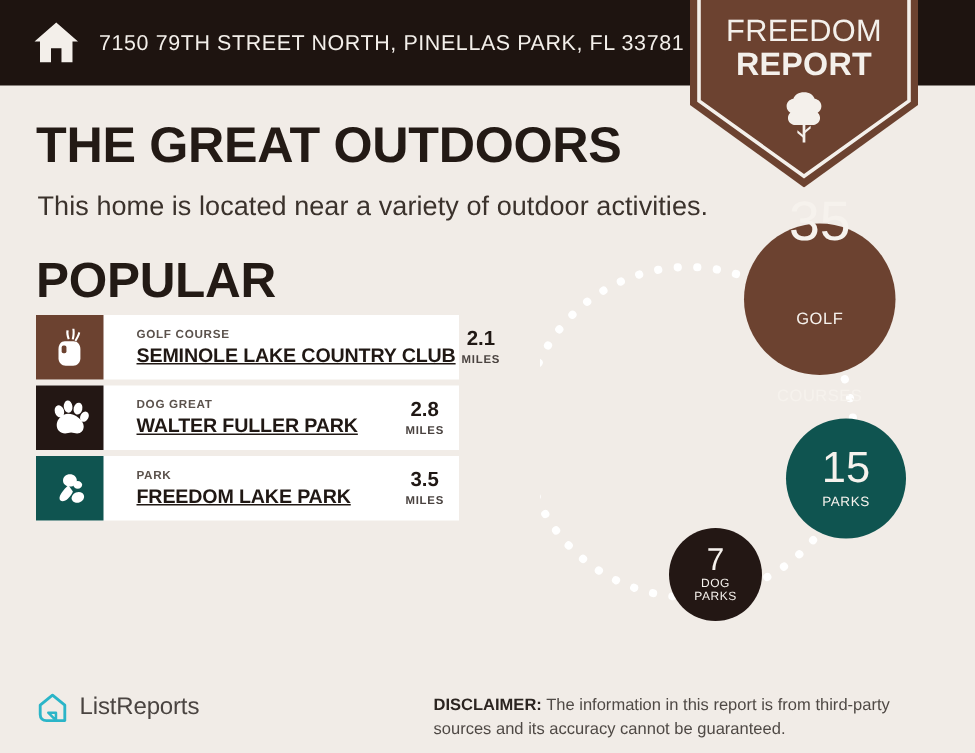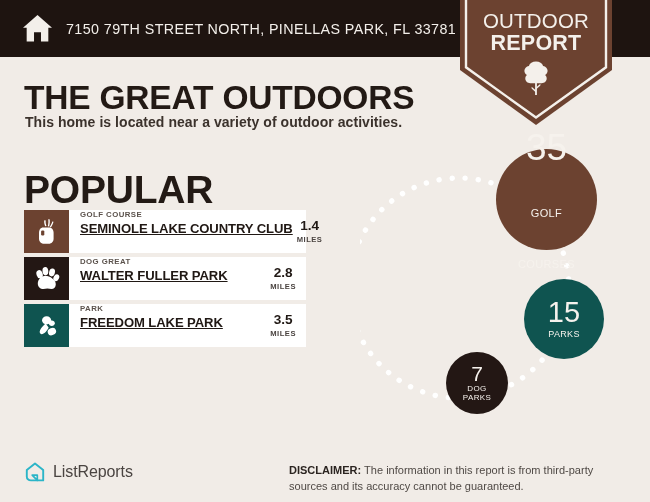--- a/index.html
+++ b/index.html
@@ -39,42 +39,42 @@
   .badge-t1{font-size:20.5px;font-weight:400;letter-spacing:.2px;display:block;}
   .badge-t2{font-size:21.5px;font-weight:700;letter-spacing:.2px;display:block;margin-top:1px;}
   .badge-tree{position:absolute;left:63px;top:60px;width:26px;height:36px;}
 
   
   .title{
     position:absolute;left:24px;top:79px;
     font-size:33.5px;font-weight:700;color:#231A15;letter-spacing:-0.2px;
   }
   .subtitle{
-    position:absolute;left:25px;top:114px;
-    font-size:14px;color:#3B322C;font-weight:700;letter-spacing:.05px;
+    position:absolute;left:25px;top:127px;
+    font-size:18px;color:#3B322C;font-weight:400;letter-spacing:.05px;
   }
   .popular{
     position:absolute;left:24px;top:168px;
-    font-size:39px;font-weight:700;color:#231A15;letter-spacing:-0.2px;
+    font-size:33px;font-weight:700;color:#231A15;letter-spacing:-0.2px;
   }
 
   
   .list{position:absolute;left:24px;top:210px;width:282px;}
   .row{
     display:flex;align-items:stretch;height:43px;margin-bottom:4px;
     background:#FFFFFF;
   }
   .tile{
     width:45px;height:43px;flex:0 0 45px;
     display:flex;align-items:center;justify-content:center;
   }
   .tile svg{display:block;}
   .row-mid{
-    flex:1 1 auto;display:flex;flex-direction:column;
-    padding-left:11px;
+    flex:1 1 auto;display:flex;flex-direction:column;justify-content:center;
+    padding-left:22px;
   }
   .row-cat{
     font-size:7.8px;font-weight:700;color:#5B524C;letter-spacing:.45px;
     line-height:1.25;
   }
   .row-name{
     font-size:13.1px;font-weight:700;color:#201814;letter-spacing:-0.1px;
     line-height:1.2;margin-top:1px;white-space:nowrap;text-decoration:underline;
   }
   .row-right{
@@ -140,21 +140,21 @@
       <span class="header-address">7150 79TH STREET NORTH, PINELLAS PARK, FL 33781</span>
     </div>
   </div>
 
   <div class="badge">
     <svg class="badge-shape" viewBox="0 0 152 125">
       <path fill="#6C4230" d="M0 0 H152 V70 L76 125 L0 70 Z"></path>
       <path fill="none" stroke="#F4F0EB" stroke-width="2.4" d="M6 0 V67.3 L76 117.5 L146 67.3 V0"></path>
     </svg>
     <div class="badge-text">
-      <span class="badge-t1">OUTDOOR</span>
+      <span class="badge-t1">FREEDOM</span>
       <span class="badge-t2">REPORT</span>
     </div>
     <svg class="badge-tree" viewBox="0 0 26 36">
       <path fill="#F4F0EB" d="M13 1.5 C9.4 1.5 6.7 3.3 5.9 5.9 C3.3 6.3 1.4 8.3 1.4 10.8 C1.4 12.6 2.4 14.2 3.9 15.1 C2.9 16 2.3 17.2 2.3 18.6 C2.3 21.2 4.5 23.3 7.3 23.3 L18.7 23.3 C21.5 23.3 23.7 21.2 23.7 18.6 C23.7 17.2 23.1 16 22.1 15.1 C23.6 14.2 24.6 12.6 24.6 10.8 C24.6 8.3 22.7 6.3 20.1 5.9 C19.3 3.3 16.6 1.5 13 1.5 Z"></path>
       <rect x="12.1" y="21" width="1.8" height="14" fill="#F4F0EB"></rect>
       <path fill="#F4F0EB" d="M13 27.5 L17.4 23.8 L17.4 25.6 L13 29.4 Z"></path>
       <path fill="#F4F0EB" d="M13 30.5 L8.6 26.8 L8.6 28.6 L13 32.4 Z"></path>
     </svg>
   </div>
 
@@ -172,21 +172,21 @@
           <path fill="#FFFFFF" d="M17.3 3.4 C16.8 5.2 15.8 7.2 14.7 8.8 L15.8 9.6 C17 7.8 18 5.7 18.5 3.8 Z"></path>
           <path fill="#FFFFFF" d="M8.2 9.5 C5.6 9.5 4 11.7 4 14.8 L4 20.8 C4 23.6 6.1 25.8 8.8 25.8 L13.8 25.8 C16.5 25.8 18.6 23.6 18.6 20.8 L18.6 14.8 C18.6 11.7 16.7 9.5 14 9.5 Z"></path>
           <rect x="6.1" y="12.4" width="3.2" height="5.1" rx="1.2" fill="#6C4230"></rect>
         </svg>
       </div>
       <div class="row-mid">
         <span class="row-cat">GOLF COURSE</span>
         <span class="row-name">SEMINOLE LAKE COUNTRY CLUB</span>
       </div>
       <div class="row-right">
-        <span class="row-num">1.4</span>
+        <span class="row-num">2.1</span>
         <span class="row-unit">MILES</span>
       </div>
     </div>
 
     <div class="row">
       <div class="tile" style="background:#231714">
         <svg width="27" height="26" viewBox="0 0 27 26">
           <ellipse cx="6.6" cy="8.2" rx="3.1" ry="4.1" fill="#FFFFFF" transform="rotate(-18 6.6 8.2)"></ellipse>
           <ellipse cx="12.4" cy="5.1" rx="2.9" ry="4.1" fill="#FFFFFF" transform="rotate(-6 12.4 5.1)"></ellipse>
           <ellipse cx="19" cy="6.4" rx="2.9" ry="4" fill="#FFFFFF" transform="rotate(14 19 6.4)"></ellipse>

